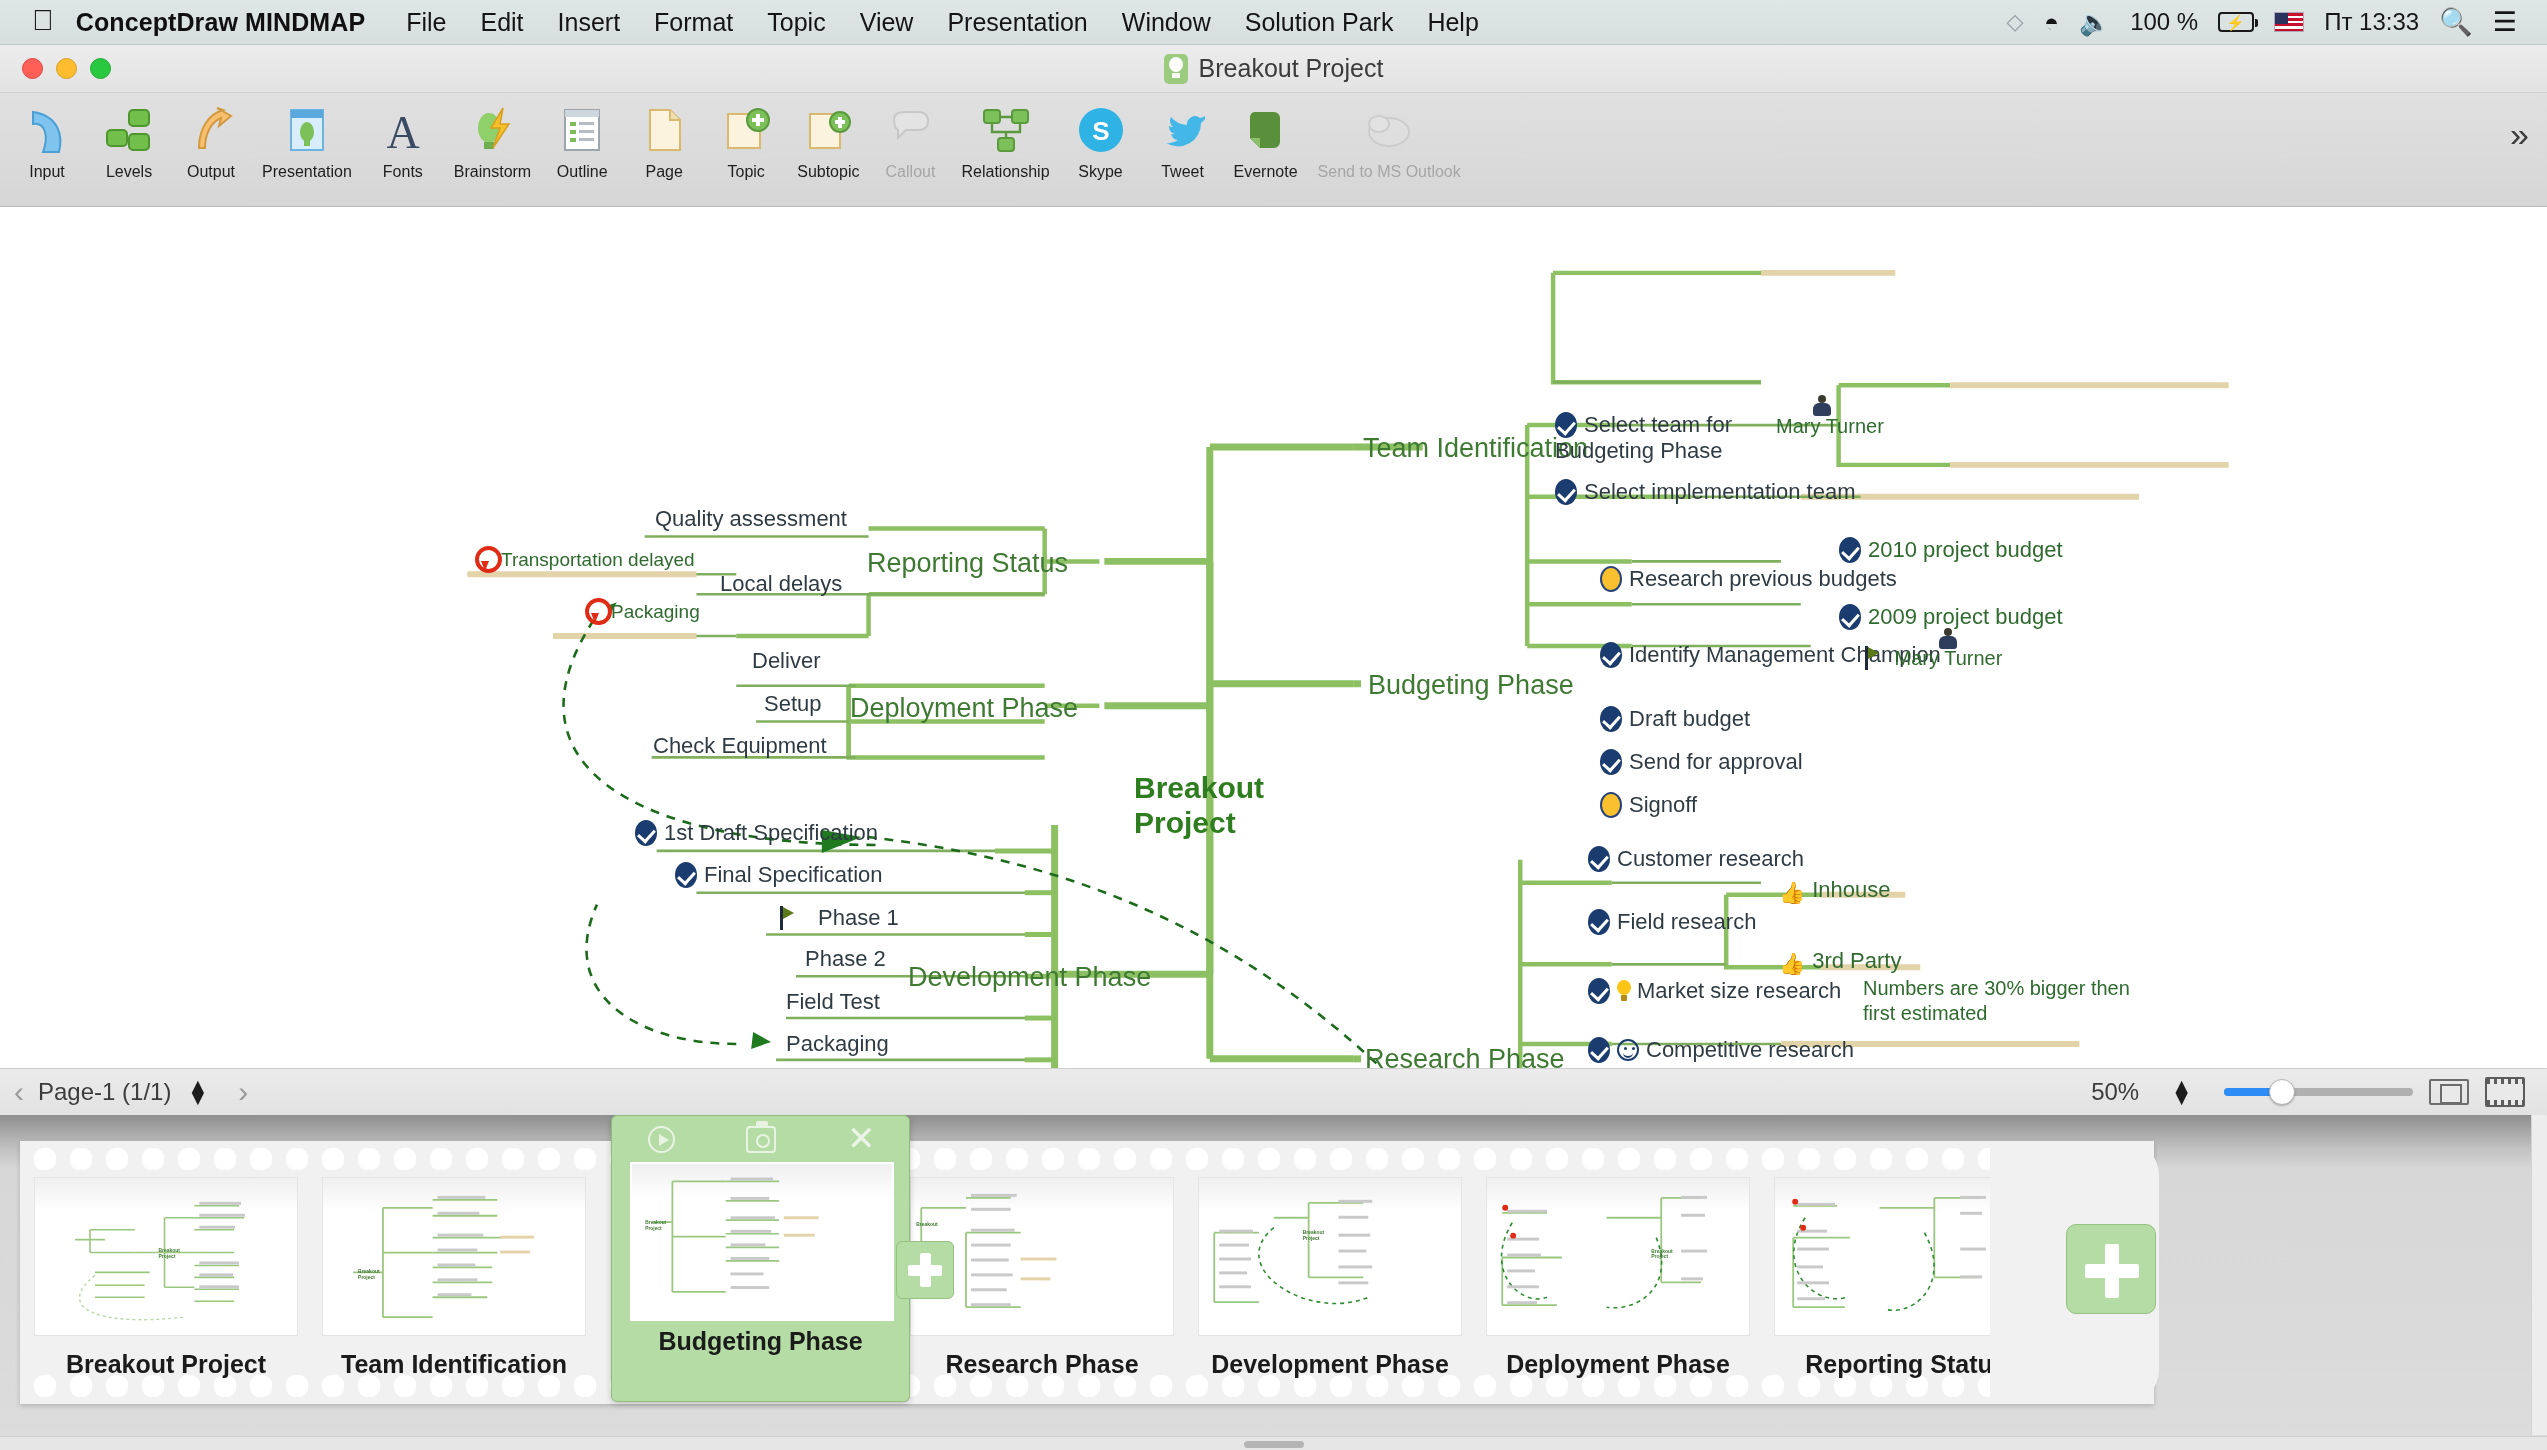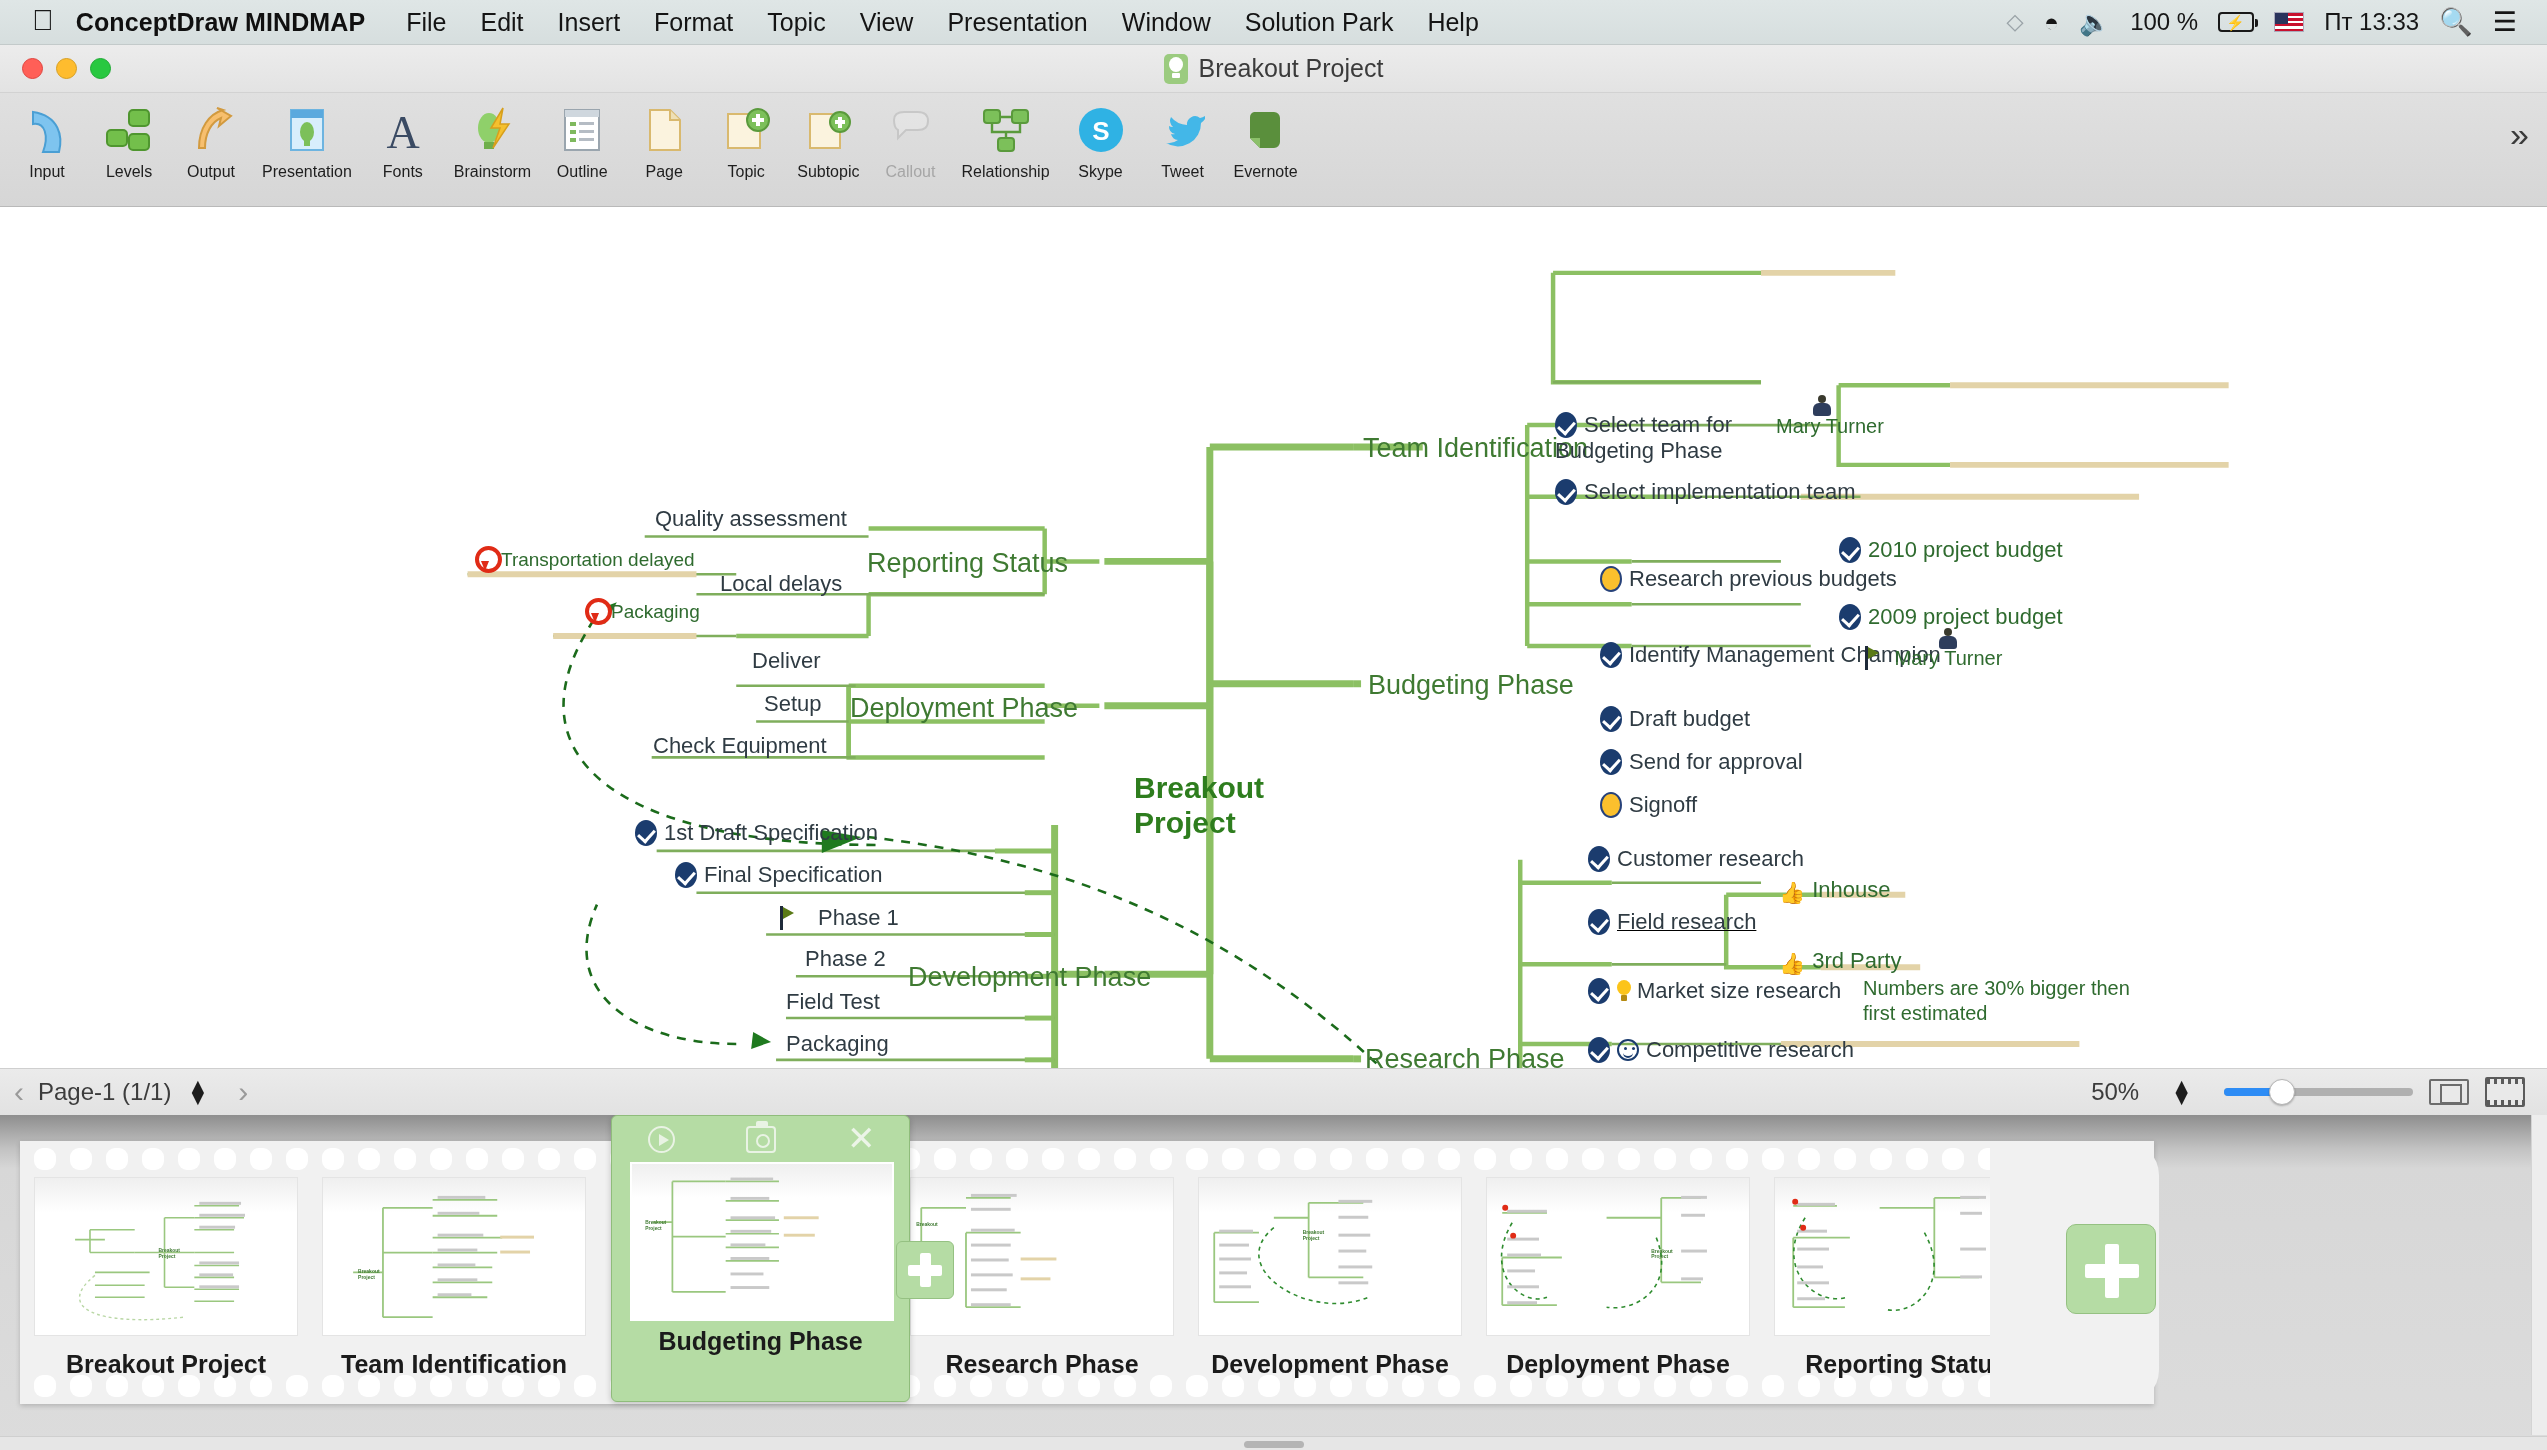--- a/index.html
+++ b/index.html
@@ -435,20 +435,29 @@
   <div class="tb-item">
     <div class="tb-ico">
       <svg width="56" height="56" viewBox="0 0 56 56">
           <path d="M16 10 h20 a6 6 0 0 1 6 6 v24 a6 6 0 0 1-6 6 h-14 l-10-10 v-20 a6 6 0 0 1 4-6z" fill="#5a8f3c"></path>
           <path d="M12 36 h10 v10 z" fill="#8cc06a"></path>
         </svg>
     </div>
     <div class="tb-lbl">Evernote</div>
   </div>
 
+  <div class="tb-item">
+    <div class="tb-ico dim">
+      <svg width="56" height="56" viewBox="0 0 56 56">
+          <ellipse cx="28" cy="30" rx="20" ry="14" fill="#e2e2e2" stroke="#b5b5b5" stroke-width="2"></ellipse>
+          <ellipse cx="18" cy="22" rx="10" ry="8" fill="#eaeaea" stroke="#b5b5b5" stroke-width="2"></ellipse>
+        </svg>
+    </div>
+    <div class="tb-lbl dim">Send to MS Outlook</div>
+  </div>
 
 
   <div id="tb-overflow">»</div>
 </div>
 
 <div id="canvas">
 
   <svg width="2547" height="860" viewBox="0 0 2560 864">
     <g stroke="#8cc063" fill="none">
 
@@ -656,21 +665,21 @@
   <div class="node" style="left:1600px; top:541px;">
     <span class="chk"></span><span class="ntext">Send for approval</span>
   </div>
   <div class="node" style="left:1600px; top:584px;">
     <span class="circ"></span><span class="ntext">Signoff</span>
   </div>
 
   <div class="node" style="left:1588px; top:638px;">
     <span class="chk"></span><span class="ntext">Customer research</span>
   </div>
-  <div class="node" style="left:1588px; top:701px;text-decoration:underline;">
+  <div class="node" style="left:1588px; top:701px;">
     <span class="chk"></span><span class="ntext">Field research</span>
   </div>
   <div class="node" style="left:1779px; top:669px;">
     <span class="thumb">👍</span><span class="ntext green">Inhouse</span>
   </div>
   <div class="node" style="left:1779px; top:740px;">
     <span class="thumb">👍</span><span class="ntext green">3rd Party</span>
   </div>
   <div class="node" style="left:1588px; top:770px;">
     <span class="chk"></span><span class="bulbsm"></span><span class="ntext">Market size research</span>

